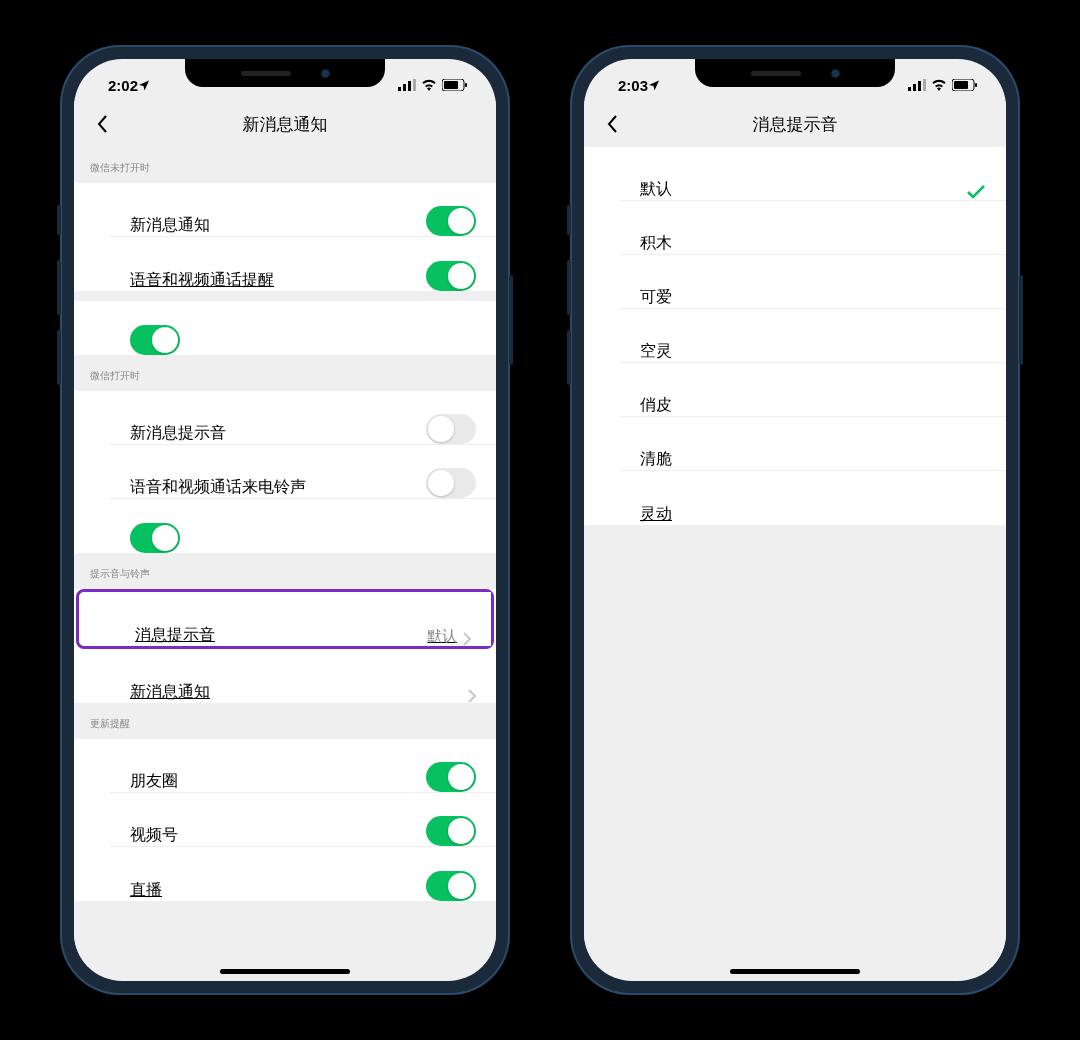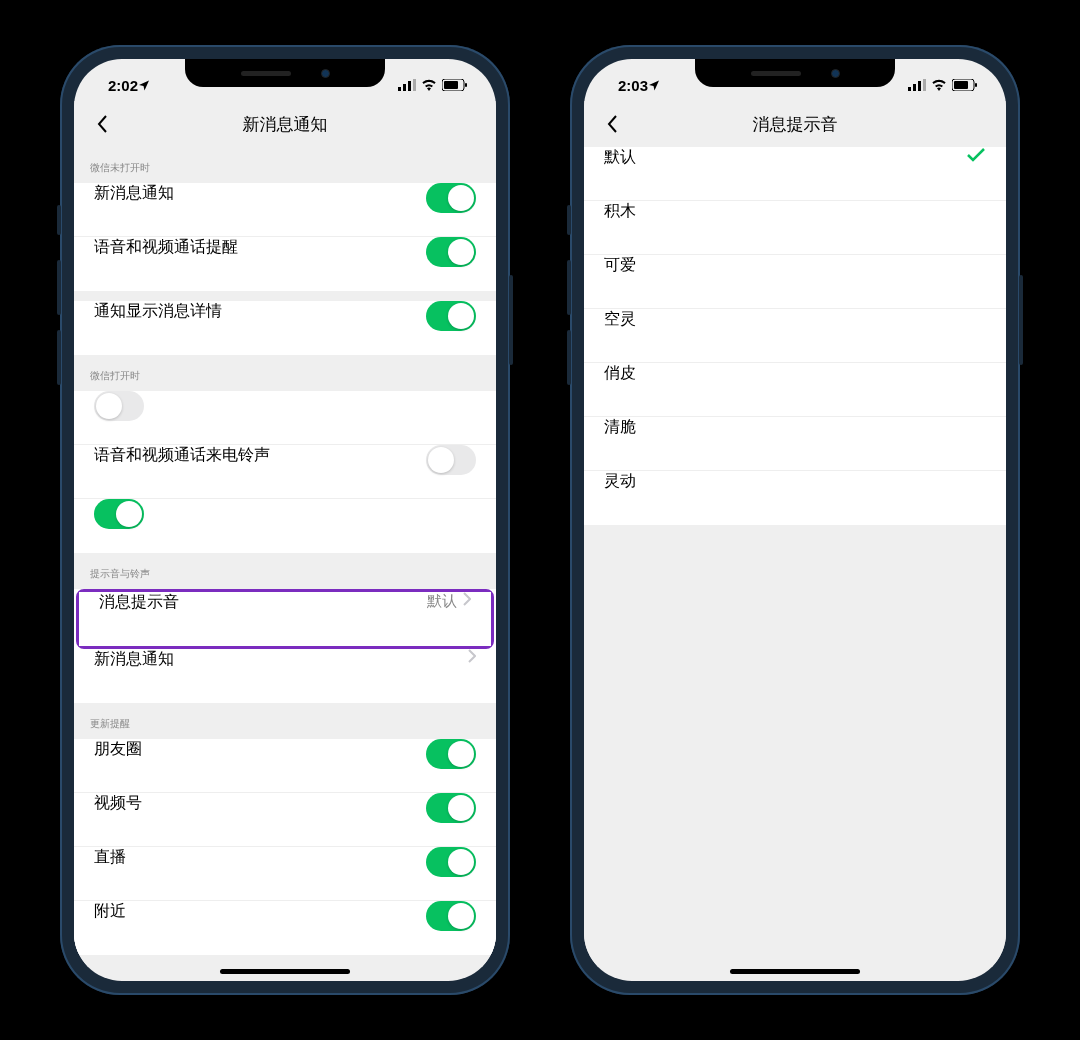--- a/index.html
+++ b/index.html
@@ -93,27 +93,28 @@
   .content { background: #efefef; overflow-y: auto; height: calc(100% - 88px - 14px); }
   .section-header {
     padding: 14px 16px 8px;
     font-size: 10px;
     color: #888;
   }
   .row {
     background: #fff;
     min-height: 54px;
     display: flex;
-    align-items: flex-start;
+    align-items: flex-end;
     padding: 0 20px;
     border-bottom: 0.5px solid #eee;
     font-size: 16px;
     color: #000;
-  }
-  .row:last-child { border-bottom: none; }
+    margin-left: 36px;
+  }
+  .row:last-child { border-bottom: none; text-decoration: underline; }
   .row-label { flex: 1; }
   .row-value { color: #888; font-size: 15px; margin-right: 6px; }
   .toggle {
     width: 50px; height: 30px;
     border-radius: 15px;
     position: relative;
   }
   .toggle.on { background: #07c160; }
   .toggle.off { background: #e9e9ea; }
   .toggle .knob {
@@ -205,29 +206,29 @@
           <div class="row">
             <span class="row-label">语音和视频通话提醒</span>
             <div class="toggle on">
               <div class="knob"></div>
             </div>
           </div>
         </div>
       <div class="gap"></div>
       <div class="group" id="p1-s1b">
           <div class="row">
-            <span class="row-label">通知显示消息详情</span>
             <div class="toggle on">
               <div class="knob"></div>
             </div>
           </div>
         </div>
       <div class="section-header">微信打开时</div>
       <div class="group" id="p1-s2">
           <div class="row">
+            <span class="row-label">新消息提示音</span>
             <div class="toggle off">
               <div class="knob"></div>
             </div>
           </div>
           <div class="row">
             <span class="row-label">语音和视频通话来电铃声</span>
             <div class="toggle off">
               <div class="knob"></div>
             </div>
           </div>
@@ -268,26 +269,20 @@
             </div>
           </div>
           <div class="row">
             <span class="row-label">视频号</span>
             <div class="toggle on">
               <div class="knob"></div>
             </div>
           </div>
           <div class="row">
             <span class="row-label">直播</span>
-            <div class="toggle on">
-              <div class="knob"></div>
-            </div>
-          </div>
-          <div class="row">
-            <span class="row-label">附近</span>
             <div class="toggle on">
               <div class="knob"></div>
             </div>
           </div>
         </div>
     </div>
     <div class="home-indicator"></div>
   </div>
 </div>
 

